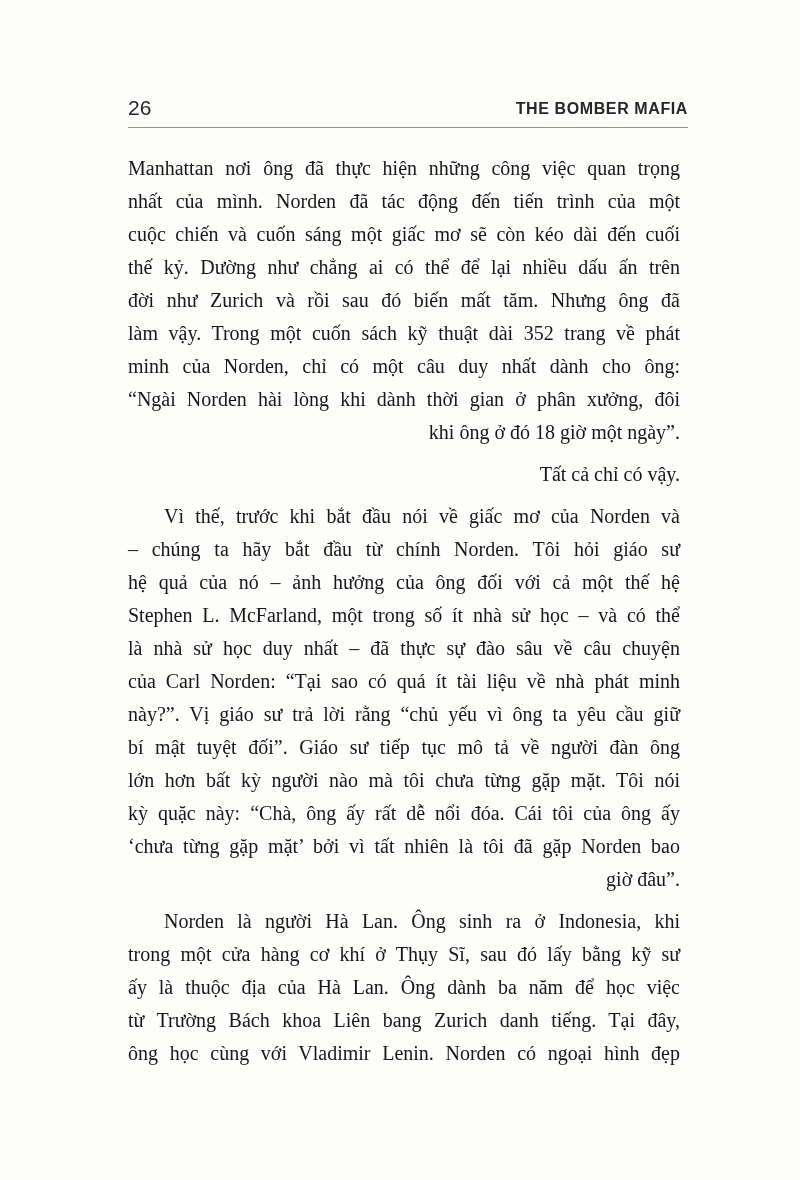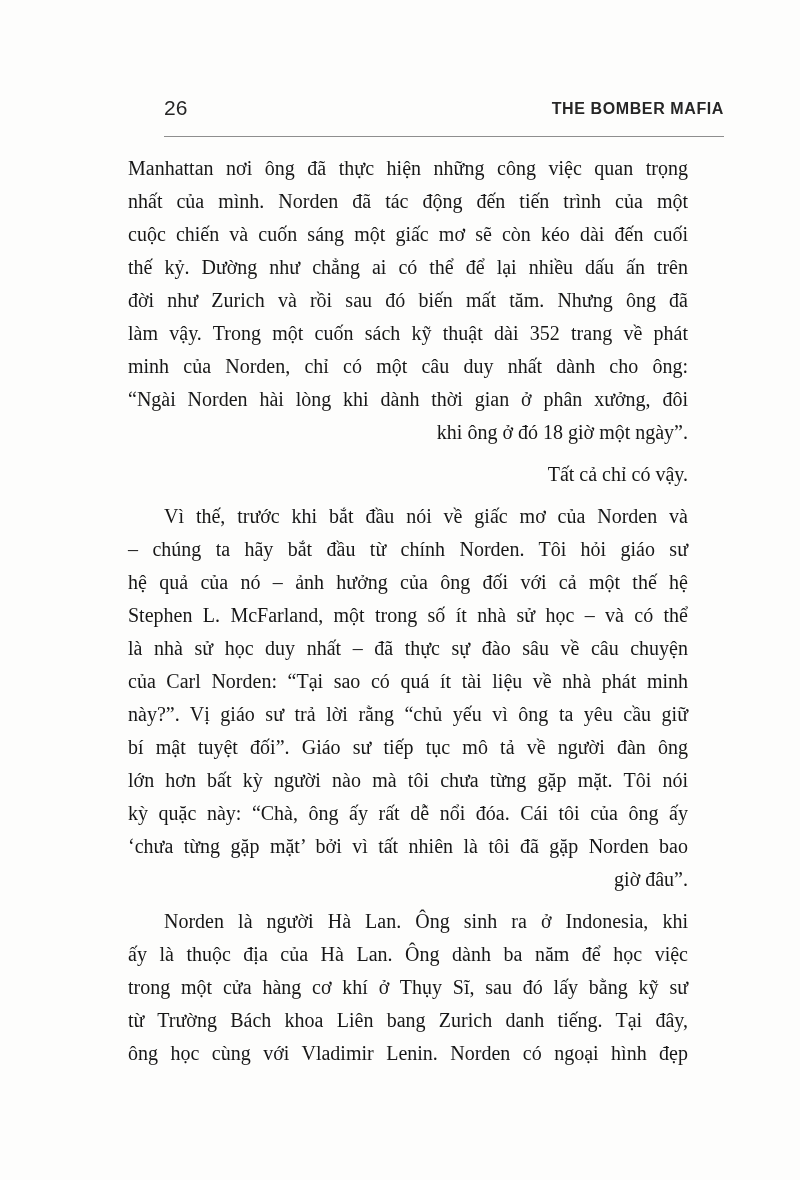--- a/index.html
+++ b/index.html
@@ -16,25 +16,24 @@
     overflow: hidden;
   }
   .header {
     position: absolute;
     left: 128px;
     top: 96px;
     width: 560px;
     display: flex;
     justify-content: space-between;
     align-items: flex-end;
-    padding-bottom: 16px;
+    padding-bottom: 7px;
     border-bottom: 1px solid #8e8e8e;
     font-family: "Liberation Sans", sans-serif;
     color: #262626;
-    margin-left: 36px;
   }
   .page-number {
     font-size: 21px;
     line-height: 24px;
   }
   .header-title {
     font-size: 16px;
     line-height: 22px;
     letter-spacing: 0.6px;
     font-weight: bold;
@@ -43,21 +42,21 @@
     position: absolute;
     left: 128px;
     top: 152px;
     width: 560px;
     font-family: "Liberation Serif", serif;
     font-size: 20px;
     line-height: 33px;
     color: #171717;
   }
   .paragraph {
-    margin: 0 0 9px 0;
+    margin: 0 8px 9px 0;
   }
   .paragraph:last-child { margin-bottom: 0; }
   .line {
     text-align: right;
     white-space: normal;
   }
   .line.justify {
     text-align: justify;
     text-align-last: justify;
   }
@@ -97,19 +96,19 @@
         <div class="line justify">của Carl Norden: “Tại sao có quá ít tài liệu về nhà phát minh</div>
         <div class="line justify">này?”. Vị giáo sư trả lời rằng “chủ yếu vì ông ta yêu cầu giữ</div>
         <div class="line justify">bí mật tuyệt đối”. Giáo sư tiếp tục mô tả về người đàn ông</div>
         <div class="line justify">lớn hơn bất kỳ người nào mà tôi chưa từng gặp mặt. Tôi nói</div>
         <div class="line justify">kỳ quặc này: “Chà, ông ấy rất dễ nổi đóa. Cái tôi của ông ấy</div>
         <div class="line justify">‘chưa từng gặp mặt’ bởi vì tất nhiên là tôi đã gặp Norden bao</div>
         <div class="line">giờ đâu”.</div>
       </div>
       <div class="paragraph">
         <div class="line justify indent">Norden là người Hà Lan. Ông sinh ra ở Indonesia, khi</div>
+        <div class="line justify">trong một cửa hàng cơ khí ở Thụy Sĩ, sau đó lấy bằng kỹ sư</div>
         <div class="line justify">ấy là thuộc địa của Hà Lan. Ông dành ba năm để học việc</div>
-        <div class="line justify">trong một cửa hàng cơ khí ở Thụy Sĩ, sau đó lấy bằng kỹ sư</div>
         <div class="line justify">từ Trường Bách khoa Liên bang Zurich danh tiếng. Tại đây,</div>
         <div class="line justify">ông học cùng với Vladimir Lenin. Norden có ngoại hình đẹp</div>
       </div>
     </div>
 </div>
 
 </body></html>

